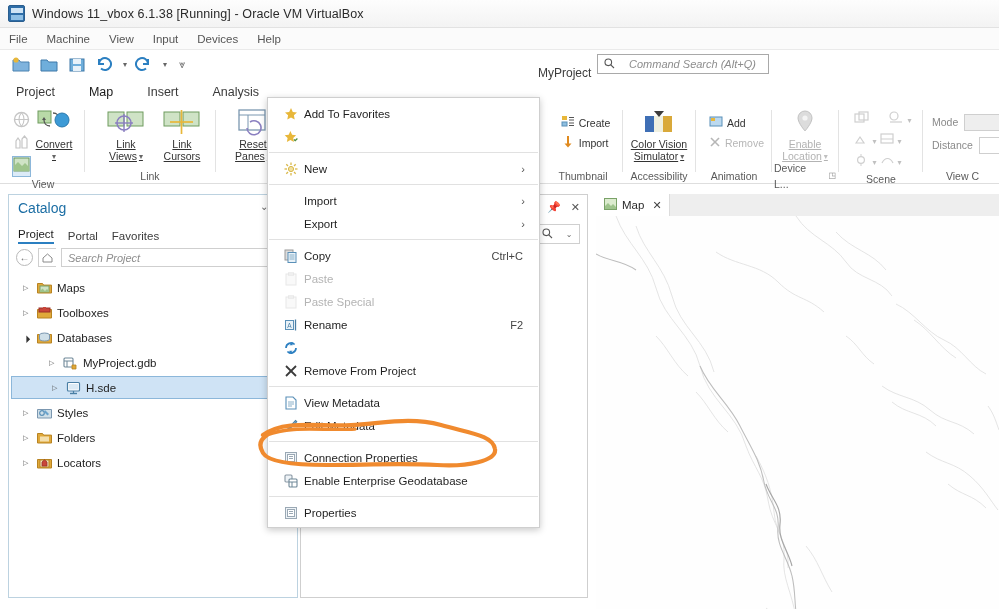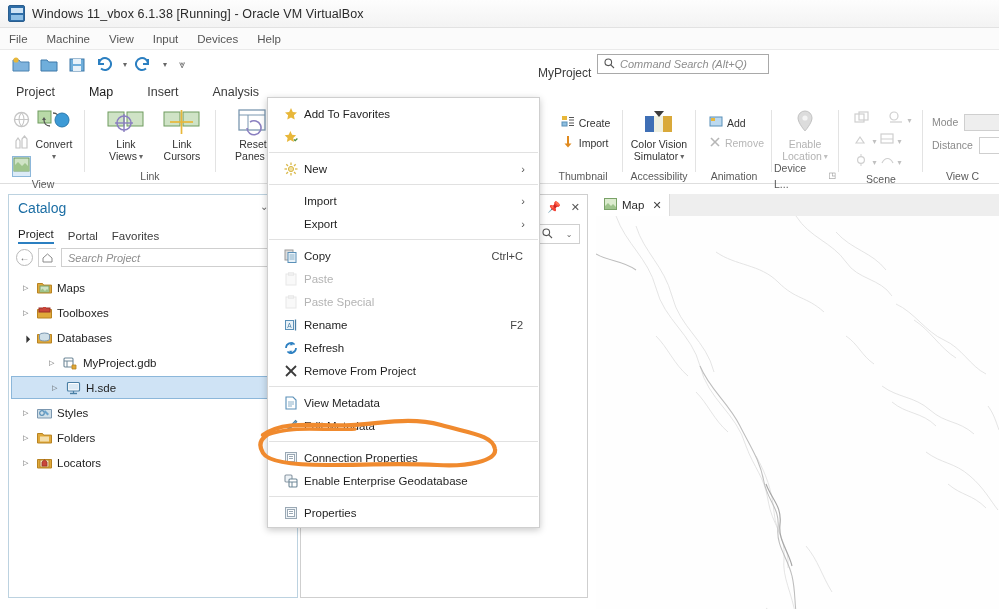--- a/index.html
+++ b/index.html
@@ -54,21 +54,21 @@
     display:flex; align-items:center; padding-left:11px; gap:8px;
   }
   .qicon { width:20px; height:18px; position:relative; }
   .qicon svg { display:block; }
   .proj-name {
     position:absolute; left:538px; top:56px; font-size:12px; color:#3c3c3c;
   }
   .cmdsearch {
     position:absolute; left:597px; top:53px; width:172px; height:20px;
     border:1px solid #a9a9a9; background:#fff;
-    display:flex; align-items:center; gap:5px; padding-left:6px;
+    display:flex; align-items:center; gap:14px; padding-left:6px;
   }
   .cmdsearch .ph { font-size:11px; color:#8d8d8d; font-style:italic; }
 
   
   .tabstrip {
     position:absolute; left:0; top:29px; width:999px; height:25px;
     background:#ffffff;
     display:flex; align-items:center; padding-left:16px; gap:34px;
   }
   .tabstrip .tab { font-size:12.5px; color:#3a3a3a; }
@@ -85,21 +85,21 @@
   }
   .rgroup .gbody { flex:1; display:flex; align-items:flex-start; padding-top:3px; }
   .rgroup .glabel {
     font-size:10.5px; color:#5a5a5a; height:16px; line-height:16px;
   }
   .gsep { position:absolute; top:6px; width:1px; height:62px; background:#e3e3e3; }
 
   .bigbtn {
     display:flex; flex-direction:column; align-items:center;
     width:auto; min-width:40px; padding:0 4px;
-    font-size:10.5px; color:#333; line-height:11.5px; text-align:center;
+    font-size:10.5px; color:#333; line-height:11.5px; text-align:center;text-decoration:underline;
   }
   .bigbtn .ic { height:32px; display:flex; align-items:center; justify-content:center; }
   .bigbtn.dim { color:#b3b3b3; }
   .smallbtn {
     display:flex; align-items:center; gap:4px; height:19px;
     font-size:10.5px; color:#333; padding:0 2px;
   }
   .smallbtn.dim { color:#b6b6b6; }
   .stack { display:flex; flex-direction:column; gap:1px; padding-top:2px;}
   .tinycol{ display:flex; flex-direction:column; gap:3px; padding-top:4px;}
@@ -864,21 +864,20 @@
         </div>
         <div class="ctxitem">
           <span class="ci">
             <svg width="14" height="14" viewBox="0 0 14 14">
               <path d="M2 7a5 5 0 0 1 8.6-3.5" fill="none" stroke="#2b7fc1" stroke-width="1.7"></path>
               <path d="M12 7a5 5 0 0 1-8.6 3.5" fill="none" stroke="#2b7fc1" stroke-width="1.7"></path>
               <path d="M8.6 1v3.2h-3.2z" fill="#2b7fc1"></path>
               <path d="M5.4 13V9.8h3.2z" fill="#2b7fc1"></path>
             </svg>
           </span>
-          <span class="lbl">Refresh</span>
         </div>
         <div class="ctxitem">
           <span class="ci">
             <svg width="14" height="14" viewBox="0 0 14 14">
               <line x1="2" y1="2" x2="12" y2="12" stroke="#3a3a3a" stroke-width="1.8"></line>
               <line x1="12" y1="2" x2="2" y2="12" stroke="#3a3a3a" stroke-width="1.8"></line>
             </svg>
           </span>
           <span class="lbl">Remove From Project</span>
         </div>

